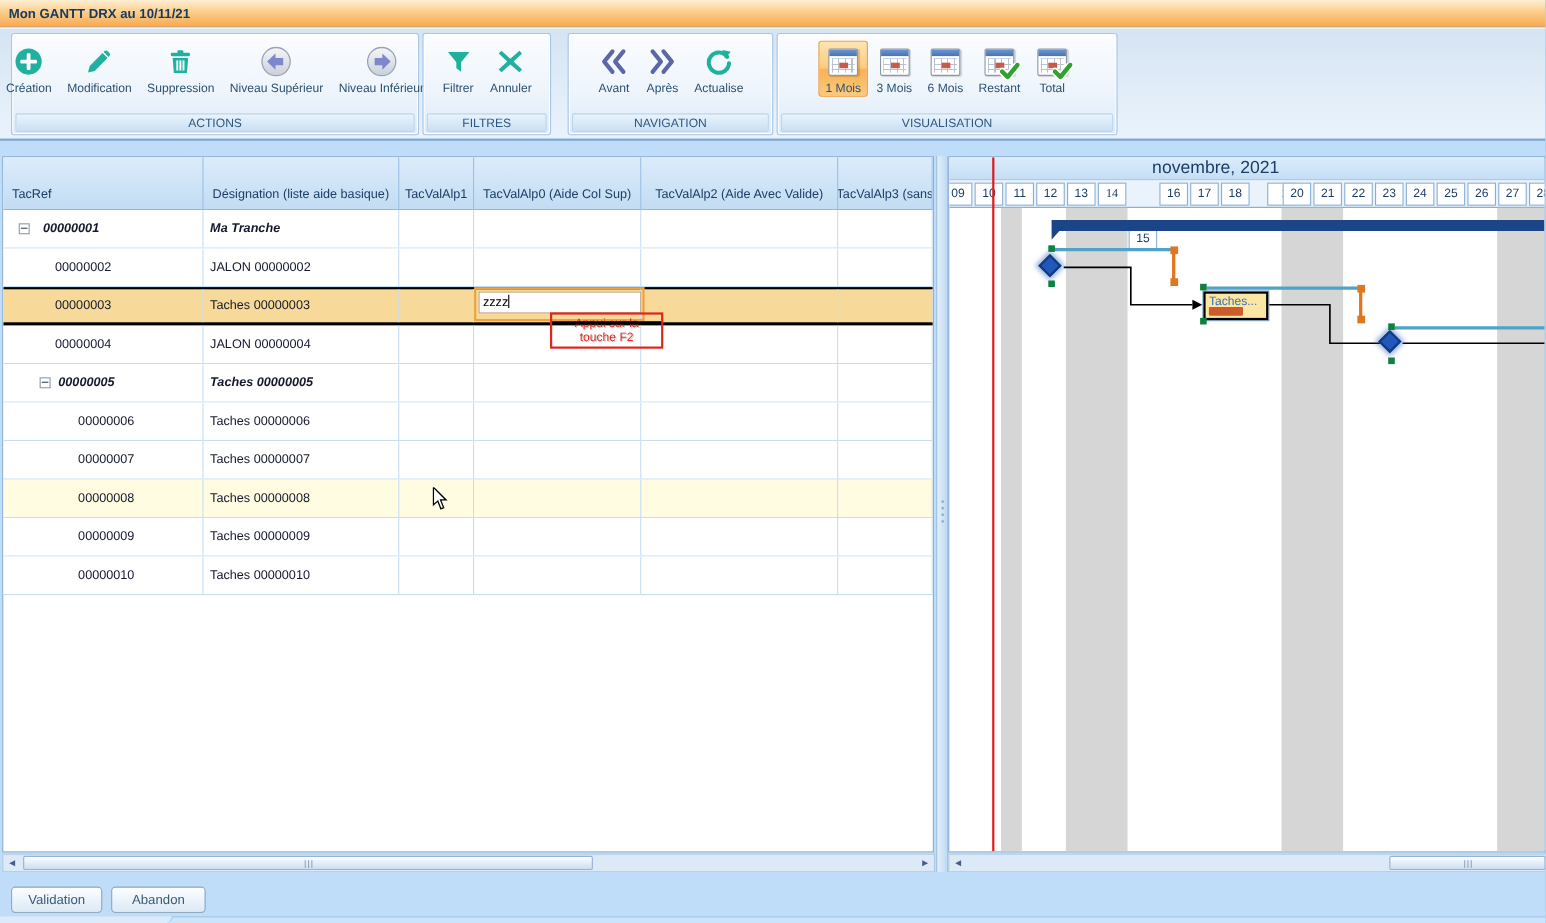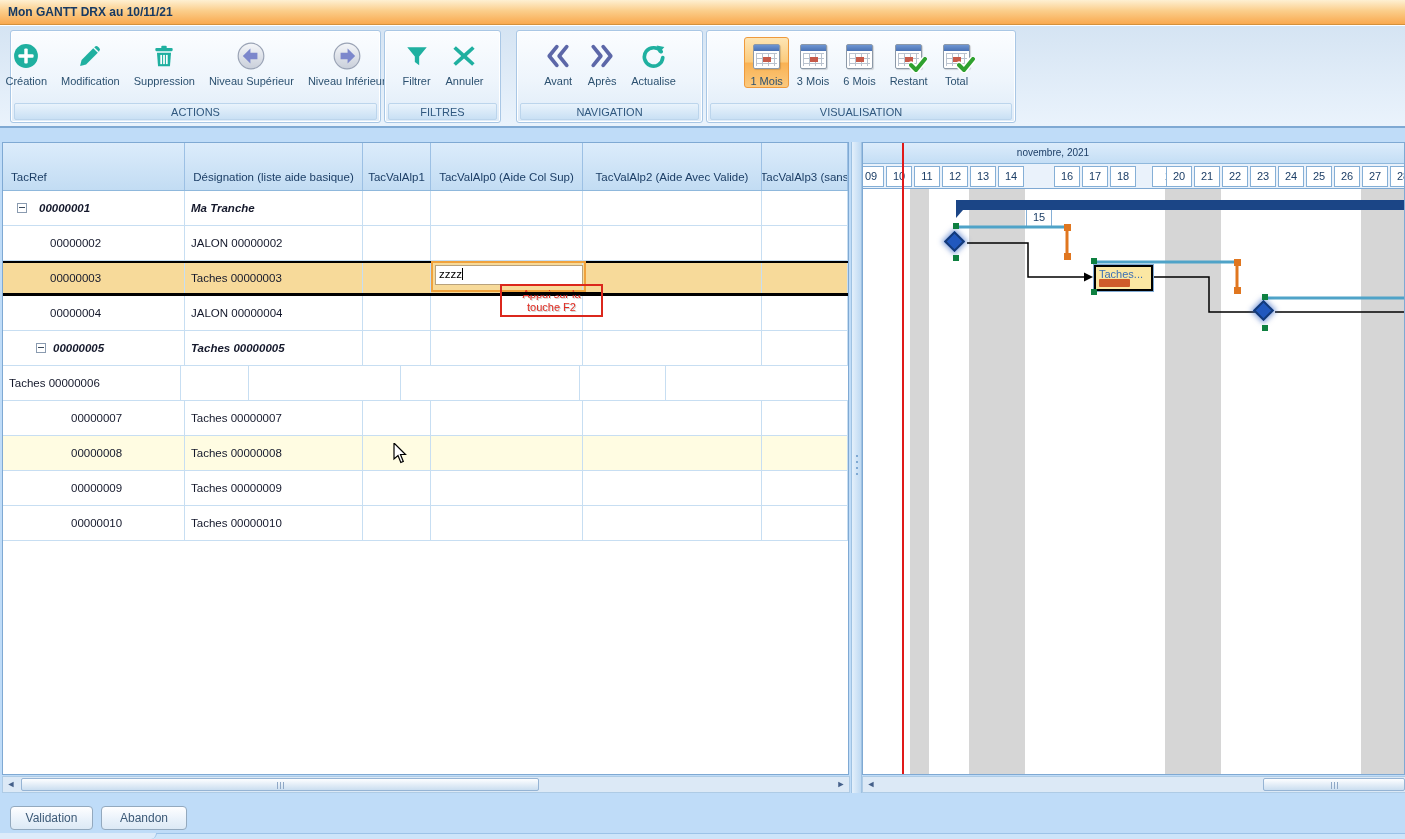--- a/index.html
+++ b/index.html
@@ -83,22 +83,22 @@
     background:linear-gradient(90deg,#E4F0FB,#BED9F2); border-left:1px solid #9FC2E2;
     border-right:1px solid #9FC2E2; }
   .splitter .dots { position:absolute; left:4px; top:313px; width:2px; height:2px; background:#7FA9D3;
     box-shadow:0 6px 0 #7FA9D3, 0 12px 0 #7FA9D3, 0 18px 0 #7FA9D3; }
 
   
   .gantt-panel { position:absolute; left:862px; top:142px; width:543px; height:633px;
     background:#fff; border:1px solid #7FA9D3; overflow:hidden; }
   .month-band { position:absolute; left:0; top:0; right:0; height:21px;
     background:linear-gradient(#DCECFB,#C4DEF5); border-bottom:1px solid #8FB8DC; }
-  .month-label { position:absolute; left:80px; width:220px; text-align:center;
-    font-size:10px; color:#1C3E66; line-height:20px; }
+  .month-label { position:absolute; left:80px; width:220px; text-align:right;
+    font-size:16px; color:#1C3E66; line-height:20px; }
   .day-band { position:absolute; left:0; top:21px; right:0; height:25px; background:#EAF2FB;
     border-bottom:1px solid #7FA9D3; }
   .day-cell { position:absolute; top:2px; height:21px; width:26px; background:#fff;
     border:1px solid #85AFD6; font-size:11px; color:#1C3E66; text-align:center; line-height:19px; }
   .gband { position:absolute; top:46px; height:585px; background:#D6D6D6; z-index:1; }
   .todayline { position:absolute; left:39px; top:0; width:2px; height:631px; background:#E01919; z-index:6; }
   .glines { position:absolute; left:0; top:0; z-index:3; }
   .summary-bar { position:absolute; left:93px; top:57px; right:0; height:10px; background:#1B4586; z-index:4; }
   .summary-notch { position:absolute; left:93px; top:67px; width:0; height:0;
     border-top:8px solid #1B4586; border-right:7px solid transparent; z-index:4; }
@@ -385,20 +385,23 @@
           </div>
           <div class="tcell des" style="width: 178px;">
             <span class="boldit">Taches 00000005</span>
           </div>
           <div class="tcell" style="width: 68px;"></div>
           <div class="tcell" style="width: 152px;"></div>
           <div class="tcell" style="width: 179px;"></div>
           <div class="tcell" style="width: 86px;"></div>
         </div>
         <div class="trow">
+          <div class="tcell" style="width: 182px;">
+            <span class="reftext" style="left: 68px;">00000006</span>
+          </div>
           <div class="tcell des" style="width: 178px;">
             <span>Taches 00000006</span>
           </div>
           <div class="tcell" style="width: 68px;"></div>
           <div class="tcell" style="width: 152px;"></div>
           <div class="tcell" style="width: 179px;"></div>
           <div class="tcell" style="width: 86px;"></div>
         </div>
         <div class="trow">
           <div class="tcell" style="width: 182px;">
@@ -466,21 +469,21 @@
   <div class="gantt-panel">
     <div class="month-band">
       <span class="month-label">novembre, 2021</span>
     </div>
     <div class="day-band" id="dayband">
         <div class="day-cell" style="left: -5px;">09</div>
         <div class="day-cell" style="left: 23px;">10</div>
         <div class="day-cell" style="left: 51px;">11</div>
         <div class="day-cell" style="left: 79px;">12</div>
         <div class="day-cell" style="left: 107px;">13</div>
-        <div class="day-cell" style="left: 135px;">14</div>
+        <div class="day-cell" style="left: 135px; font-family: Liberation Serif, serif;">14</div>
         <div class="day-cell" style="left: 163px; margin-top: 41px;">15</div>
         <div class="day-cell" style="left: 191px;">16</div>
         <div class="day-cell" style="left: 219px;">17</div>
         <div class="day-cell" style="left: 247px;">18</div>
         <div class="day-cell" style="left: 289px; text-align: right;">19</div>
         <div class="day-cell" style="left: 303px;">20</div>
         <div class="day-cell" style="left: 331px;">21</div>
         <div class="day-cell" style="left: 359px;">22</div>
         <div class="day-cell" style="left: 387px;">23</div>
         <div class="day-cell" style="left: 415px;">24</div>

